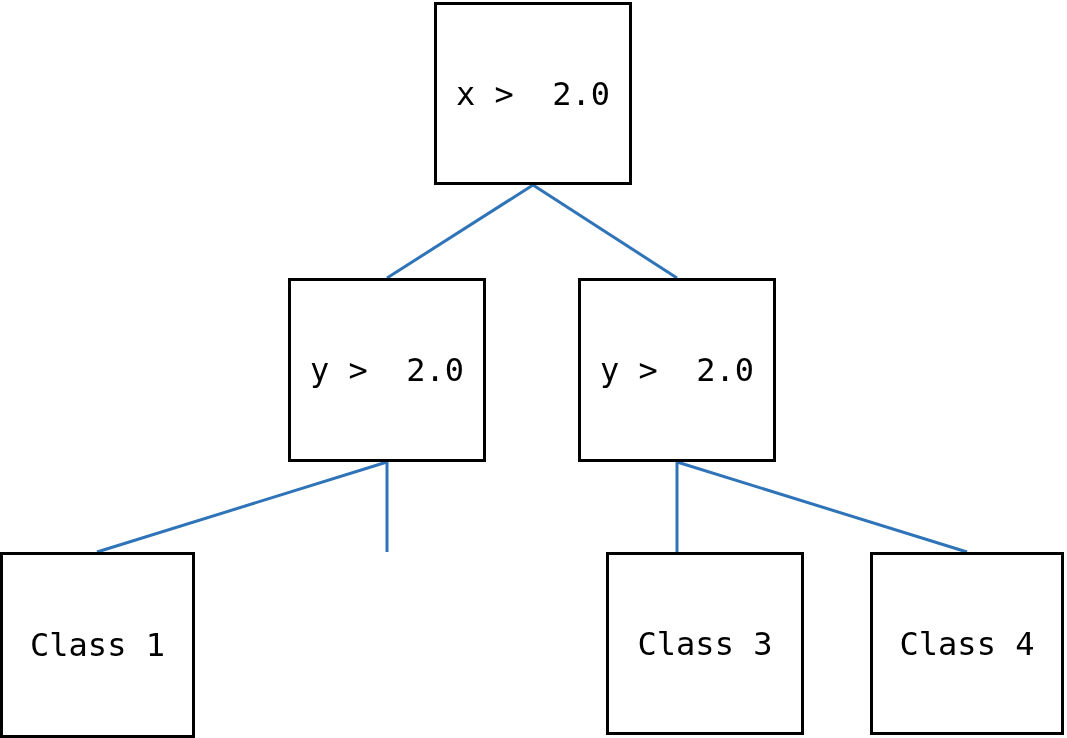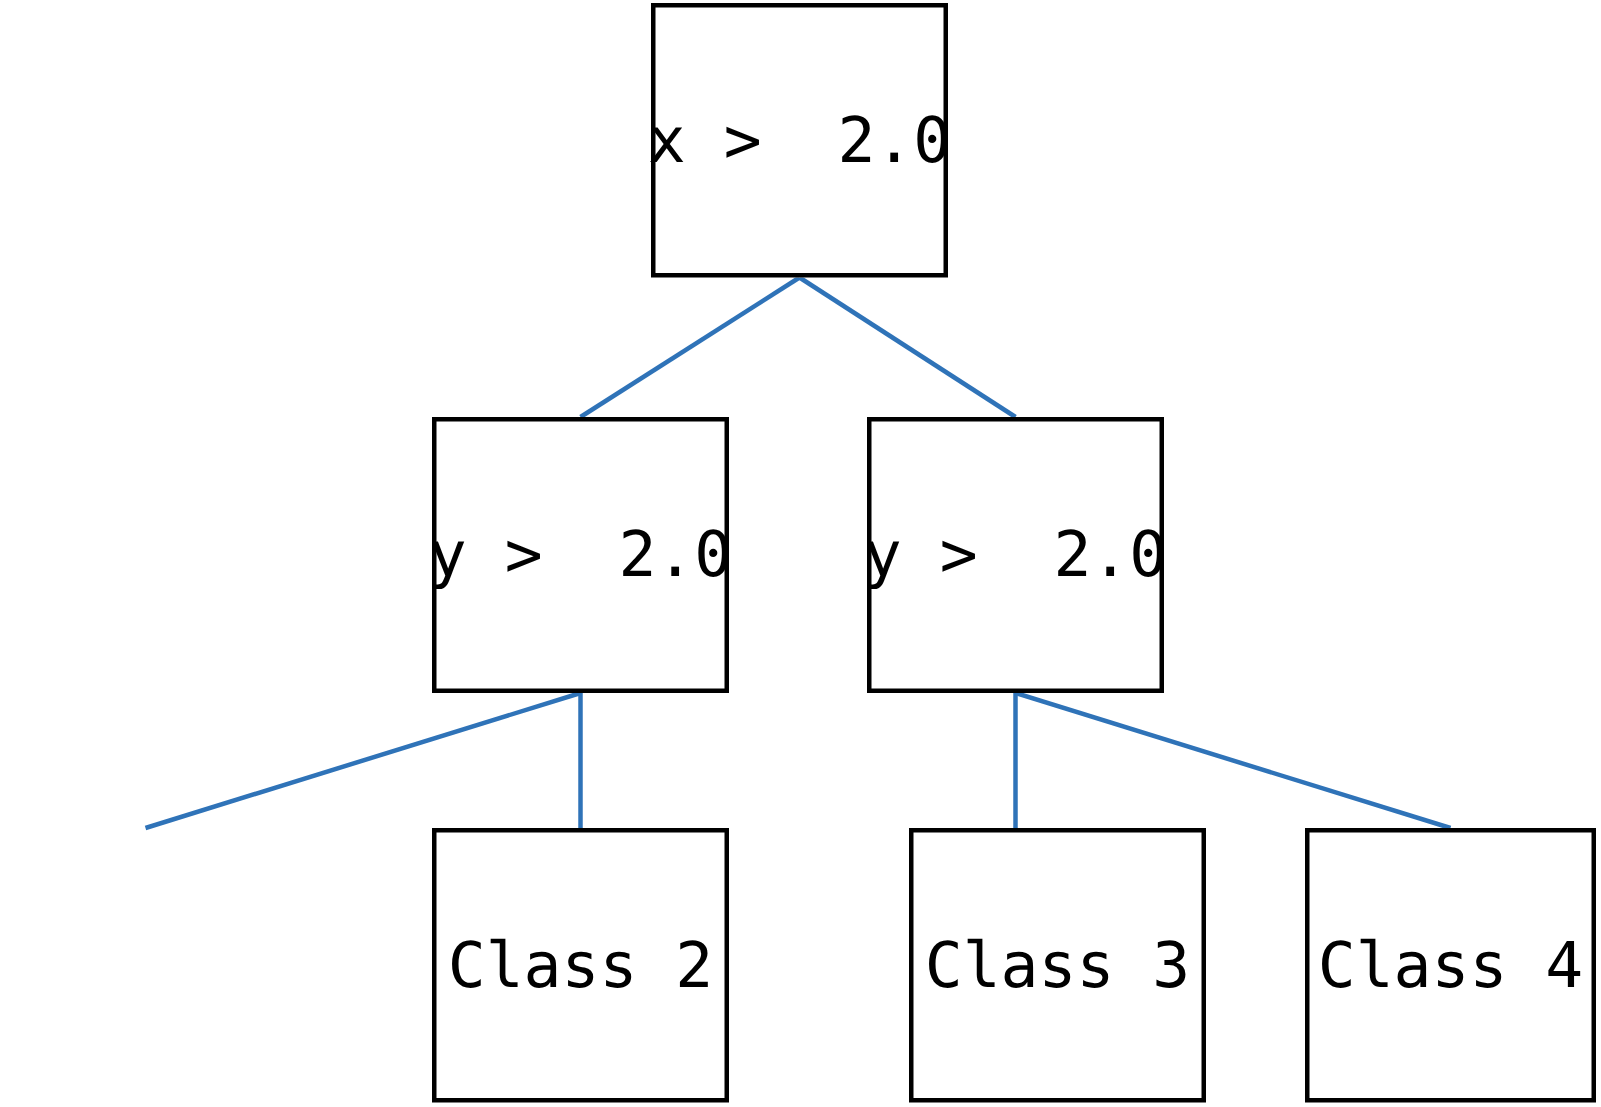--- a/index.html
+++ b/index.html
@@ -31,21 +31,21 @@
     box-sizing: border-box;
     border: 3px solid #000000;
     background: #ffffff;
     z-index: 2;
     display: flex;
     align-items: center;
     justify-content: center;
   }
   .node-label {
     font-family: "DejaVu Sans Mono", "Liberation Mono", monospace;
-    font-size: 42px;
+    font-size: 32px;
     line-height: 1;
     color: #000000;
     white-space: pre;
     letter-spacing: 0px;
     text-align: center;
   }
   
   #node-root { left: 434px; top: 2px; width: 198px; height: 183px; }
   
   #node-mid-left  { left: 288px; top: 278px; width: 198px; height: 184px; }
@@ -75,24 +75,24 @@
   </div>
 
   <div class="node" id="node-mid-left">
     <span class="node-label">y &gt;  2.0</span>
   </div>
 
   <div class="node" id="node-mid-right">
     <span class="node-label">y &gt;  2.0</span>
   </div>
 
+  <div class="node" id="node-leaf-1">
+    <span class="node-label">Class 1</span>
+  </div>
 
-  <div class="node" id="node-leaf-2">
-    <span class="node-label">Class 2</span>
-  </div>
 
   <div class="node" id="node-leaf-3">
     <span class="node-label">Class 3</span>
   </div>
 
   <div class="node" id="node-leaf-4">
     <span class="node-label">Class 4</span>
   </div>
 
 </div>

